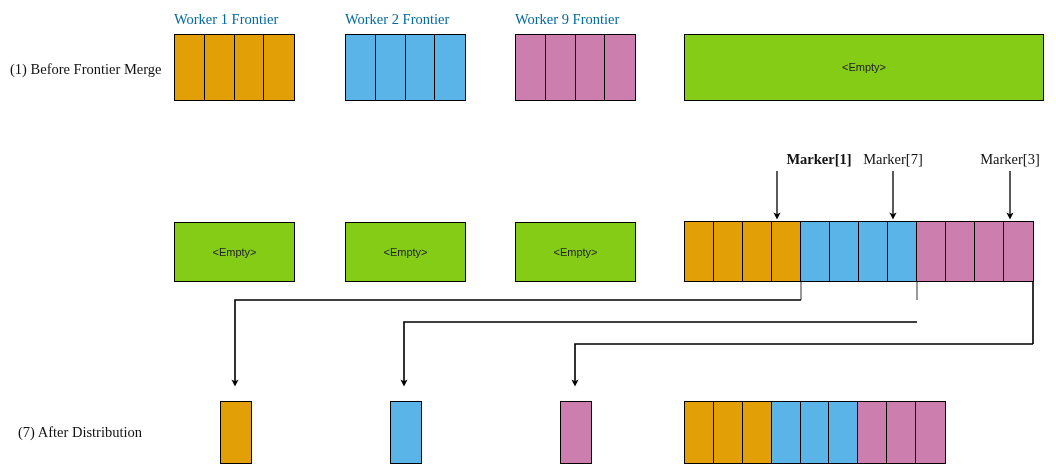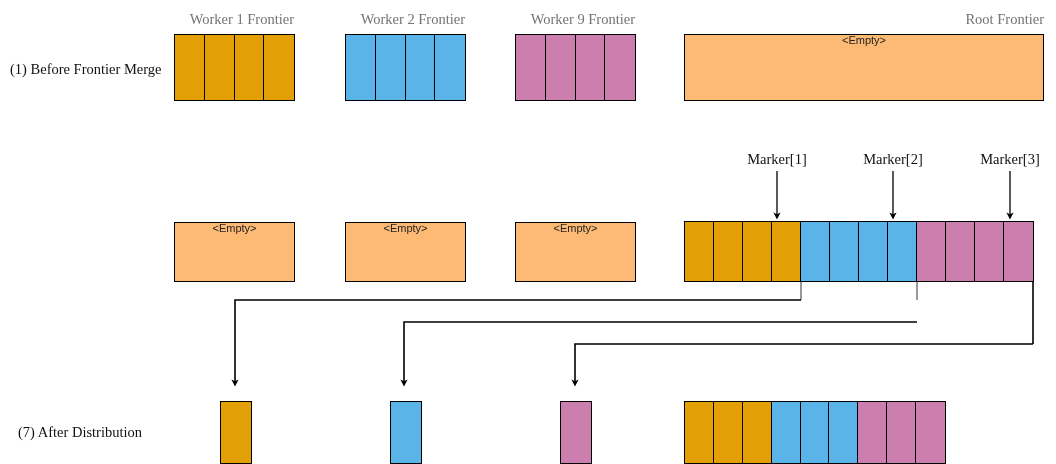--- a/index.html
+++ b/index.html
@@ -23,23 +23,23 @@
     font-family: "Liberation Serif", "DejaVu Serif", serif;
     font-size: 14.5px;
     color: #111111;
     white-space: nowrap;
     line-height: 1;
   }
   .col-title {
     position: absolute;
     font-family: "Liberation Serif", "DejaVu Serif", serif;
     font-size: 14.5px;
-    color: #737373;
+    color: #0369a1;
     white-space: nowrap;
-    text-align: right;
+    text-align: left;
     line-height: 1;
   }
   .marker-label {
     position: absolute;
     font-family: "Liberation Serif", "DejaVu Serif", serif;
     font-size: 14.5px;
     color: #111111;
     white-space: nowrap;
     text-align: center;
     line-height: 1;
@@ -65,22 +65,23 @@
     height: 100%;
     border-right: 1.6px solid #000000;
   }
   .frontier .cell:last-child {
     border-right: none;
   }
   .empty-box {
     position: absolute;
     box-sizing: border-box;
     border: 1.6px solid #000000;
-    background: #fdba74;
+    background: #84cc16;
     display: flex;
+    align-items: center;
     justify-content: center;
   }
   .single-cell {
     position: absolute;
     box-sizing: border-box;
     border: 1.6px solid #000000;
   }
 
   
   .svg-layer {
@@ -96,21 +97,20 @@
 <body>
 
 <div id="stage">
 
   <div class="col-title" style="left:174px; top:12px; width:120px;">Worker 1 Frontier</div>
 
   <div class="col-title" style="left:345px; top:12px; width:120px;">Worker 2 Frontier</div>
 
   <div class="col-title" style="left:515px; top:12px; width:120px;">Worker 9 Frontier</div>
 
-  <div class="col-title" style="left:684px; top:12px; width:360px;">Root Frontier</div>
 
   <div class="row-label" style="left:10px; top:62px;">(1) Before Frontier Merge</div>
 
 
   <div class="row-label" style="left:18px; top:425px;">(7) After Distribution</div>
 
   <div class="frontier" style="left:174px; top:34px; width:121px; height:67px;">
     <div class="cell" style="width:25%; background:#E2A006;"></div>
     <div class="cell" style="width:25%; background:#E2A006;"></div>
     <div class="cell" style="width:25%; background:#E2A006;"></div>
@@ -128,22 +128,22 @@
     <div class="cell" style="width:25%; background:#CC7FAF;"></div>
     <div class="cell" style="width:25%; background:#CC7FAF;"></div>
     <div class="cell" style="width:25%; background:#CC7FAF;"></div>
     <div class="cell" style="width:25%; background:#CC7FAF;"></div>
   </div>
 
   <div class="empty-box" style="left:684px; top:34px; width:360px; height:67px;">
     <span class="empty-text">&lt;Empty&gt;</span>
   </div>
 
-  <div class="marker-label" style="left:722px; top:152px; width:110px;">Marker[1]</div>
-  <div class="marker-label" style="left:838px; top:152px; width:110px;">Marker[2]</div>
+  <div class="marker-label" style="left:764px; top:152px; width:110px;font-weight:bold;">Marker[1]</div>
+  <div class="marker-label" style="left:838px; top:152px; width:110px;">Marker[7]</div>
   <div class="marker-label" style="left:955px; top:152px; width:110px;">Marker[3]</div>
 
   <div class="empty-box" style="left:174px; top:222px; width:121px; height:60px;">
     <span class="empty-text">&lt;Empty&gt;</span>
   </div>
   <div class="empty-box" style="left:345px; top:222px; width:121px; height:60px;">
     <span class="empty-text">&lt;Empty&gt;</span>
   </div>
   <div class="empty-box" style="left:515px; top:222px; width:121px; height:60px;">
     <span class="empty-text">&lt;Empty&gt;</span>

